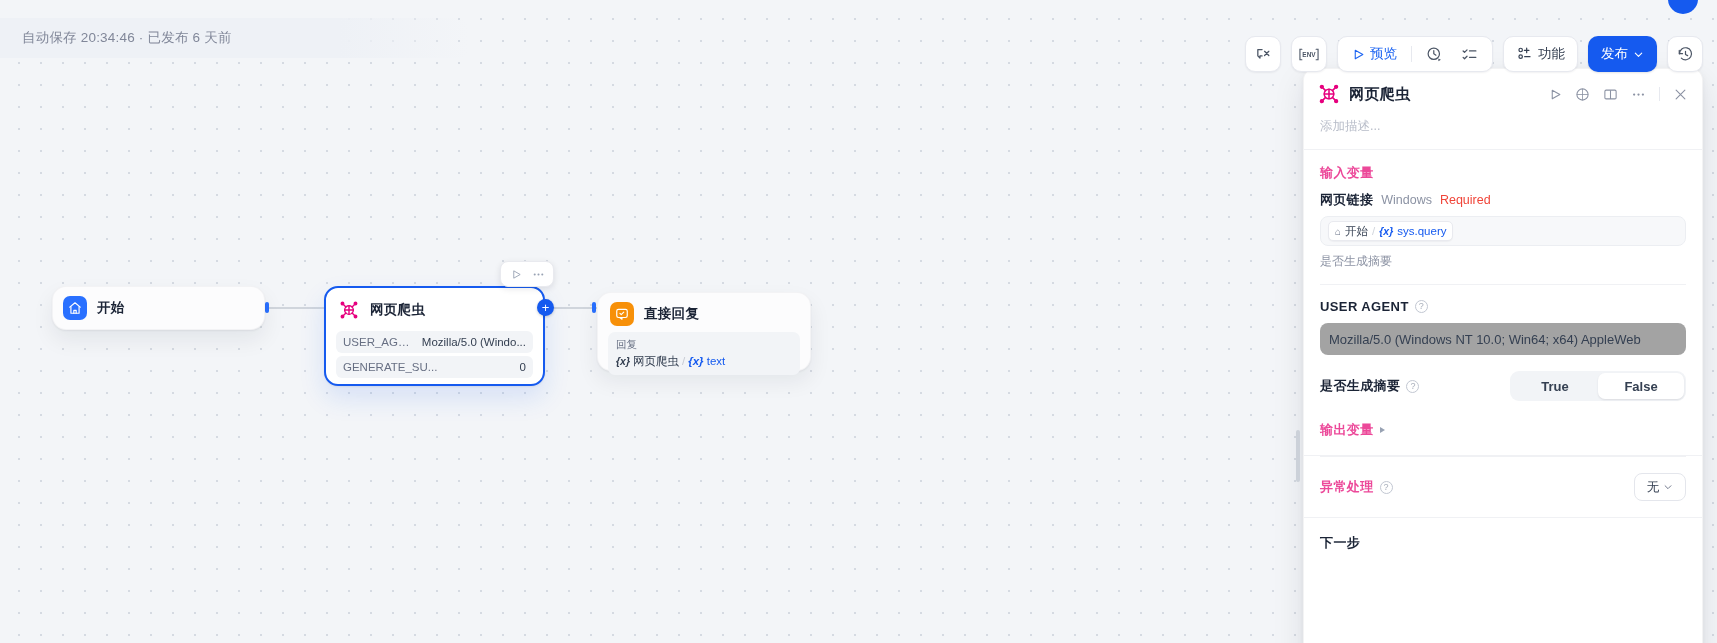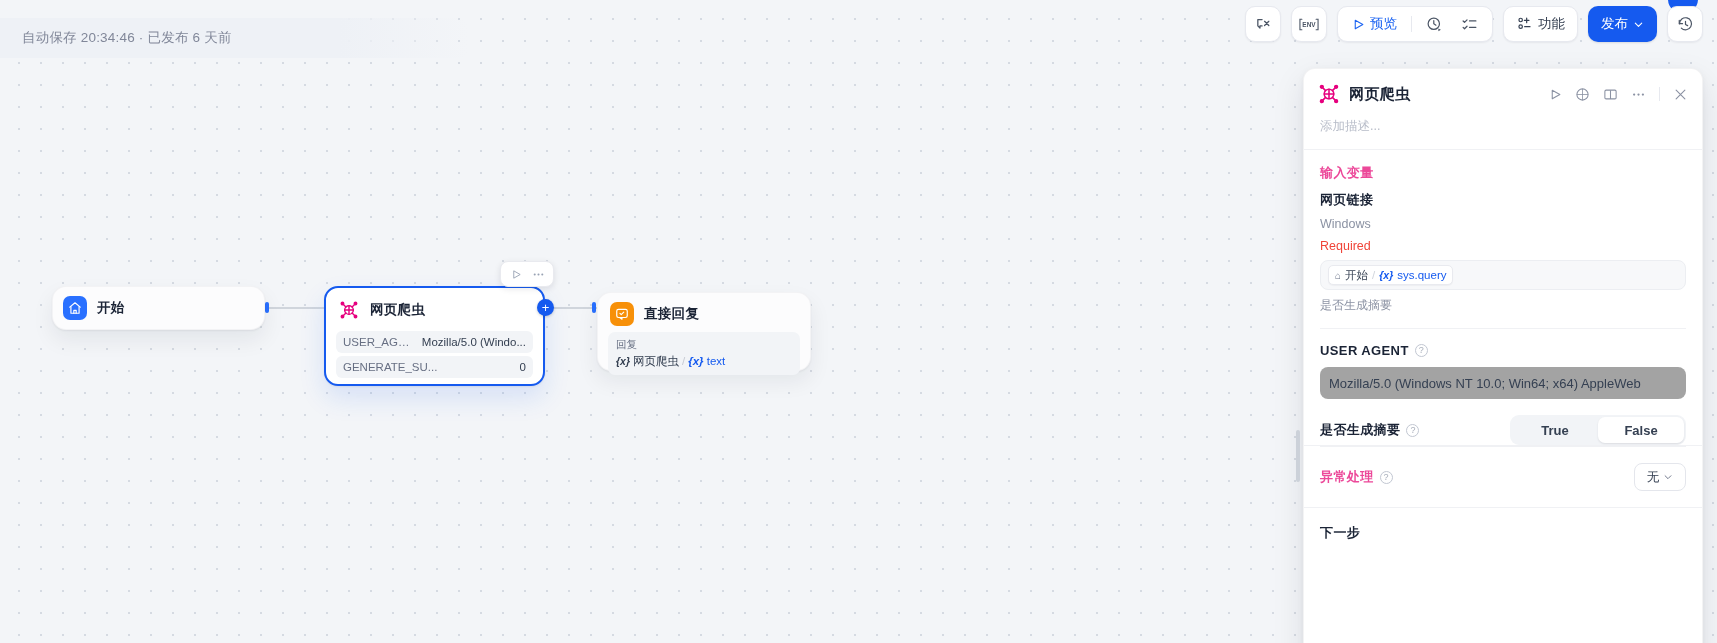--- a/index.html
+++ b/index.html
@@ -24,21 +24,21 @@
   
   .topbar-left {
     position: absolute; left: 0; top: 18px; height: 40px;
     display: flex; align-items: center; padding-left: 22px;
     font-size: 13.5px; color: #818799; letter-spacing: .2px;
     background: linear-gradient(to right,#eef1f6 0%, #eef1f6 72%, rgba(238,241,246,0) 100%);
     width: 470px; border-radius: 0 12px 12px 0;
   }
 
   .topbar-right {
-    position: absolute; right: 14px; top: 6px;
+    position: absolute; right: 14px; top: 36px;
     display: flex; align-items: center; gap: 10px;
     z-index: 40;
   }
   .tb-btn {
     height: 36px; min-width: 36px;
     background: #fff; border: .5px solid #e7e9ef;
     border-radius: 10px;
     box-shadow: 0 1px 2px rgba(16,24,40,.06);
     display: flex; align-items: center; justify-content: center;
     color: #4b5565; cursor: pointer;
@@ -150,21 +150,21 @@
   .ph-ico { width:22px; height:22px; margin-right:9px; flex:none; }
   .ph-title { font-size: 15px; font-weight: 700; color:#1b2436; letter-spacing:.4px; flex:1; }
   .ph-actions { display:flex; align-items:center; gap: 13px; color:#8b92a3; }
   .ph-actions .ic { cursor:pointer; display:flex; }
   .ph-div { width:1px; height:14px; background:#e7e9ef; }
   .ph-desc { font-size: 12.5px; color:#b7bcc8; margin: 13px 0 14px 2px; }
   .panel-divider { height:1px; background:#f0f1f4; }
   .panel-body { padding: 0; }
   .sec { padding: 14px 16px 0 16px; }
   .sec-title { font-size: 13px; font-weight: 700; color:#ec4899; letter-spacing:.4px; }
-  .var-row { display:flex; align-items:baseline; gap:8px; margin-top: 9px; flex-direction: column; }
+  .var-row { display:flex; align-items:baseline; gap:8px; margin-top: 9px; }
   .var-name { font-size: 13px; font-weight:700; color:#1b2436; letter-spacing:.3px;}
   .var-type { font-size: 12.5px; color:#8b92a3; }
   .var-req { font-size: 12.5px; color:#f04438; }
   .var-input {
     margin-top: 7px; height: 30px; background:#f7f8fa; border-radius: 8px;
     border:.5px solid #eceef2; display:flex; align-items:center; padding: 0 7px;
   }
   .var-chip {
     display:inline-flex; align-items:center; gap:4px; background:#fff;
     border:.5px solid #e9eaef; border-radius:5px; height:20px; padding: 0 6px;
@@ -463,20 +463,24 @@
         <div class="field-label">
           <span class="lab">是否生成摘要</span>
           <span class="qmark">?</span>
         </div>
         <div class="seg">
           <div>True</div>
           <div class="on">False</div>
         </div>
       </div>
 
+      <div class="out-row">
+        <span class="sec-title">输出变量</span>
+        <span class="tri"></span>
+      </div>
       <div class="panel-divider"></div>
 
       <div class="panel-divider" style="margin:0 16px;"></div>
 
       <div class="row-sel">
         <div class="field-label">
           <span class="sec-title">异常处理</span>
           <span class="qmark">?</span>
         </div>
         <div class="sel">

